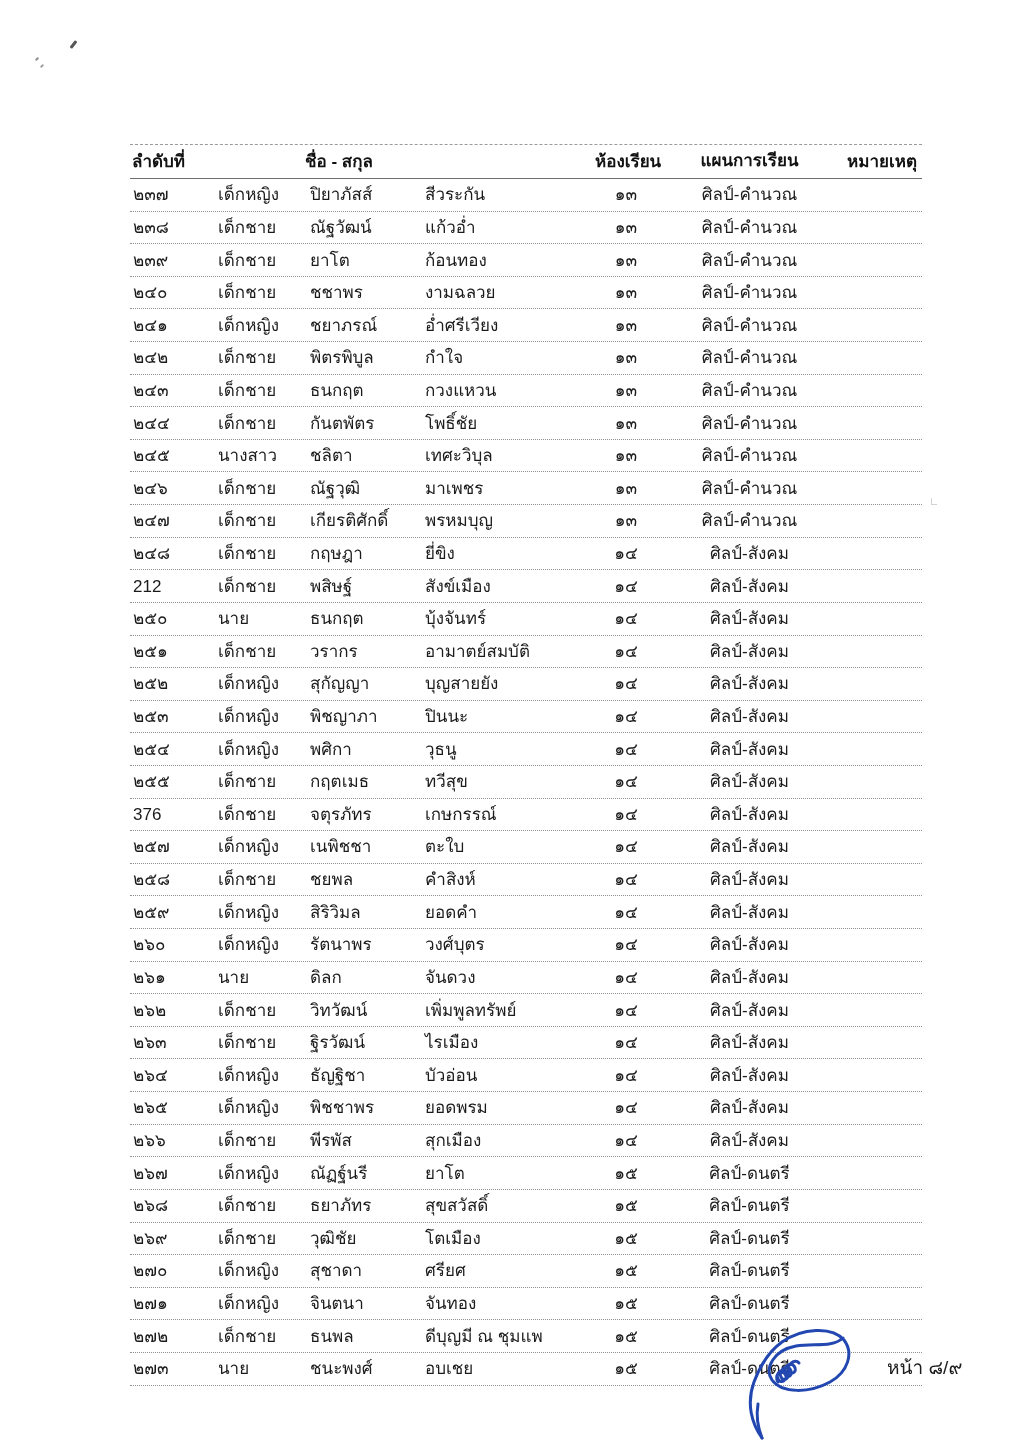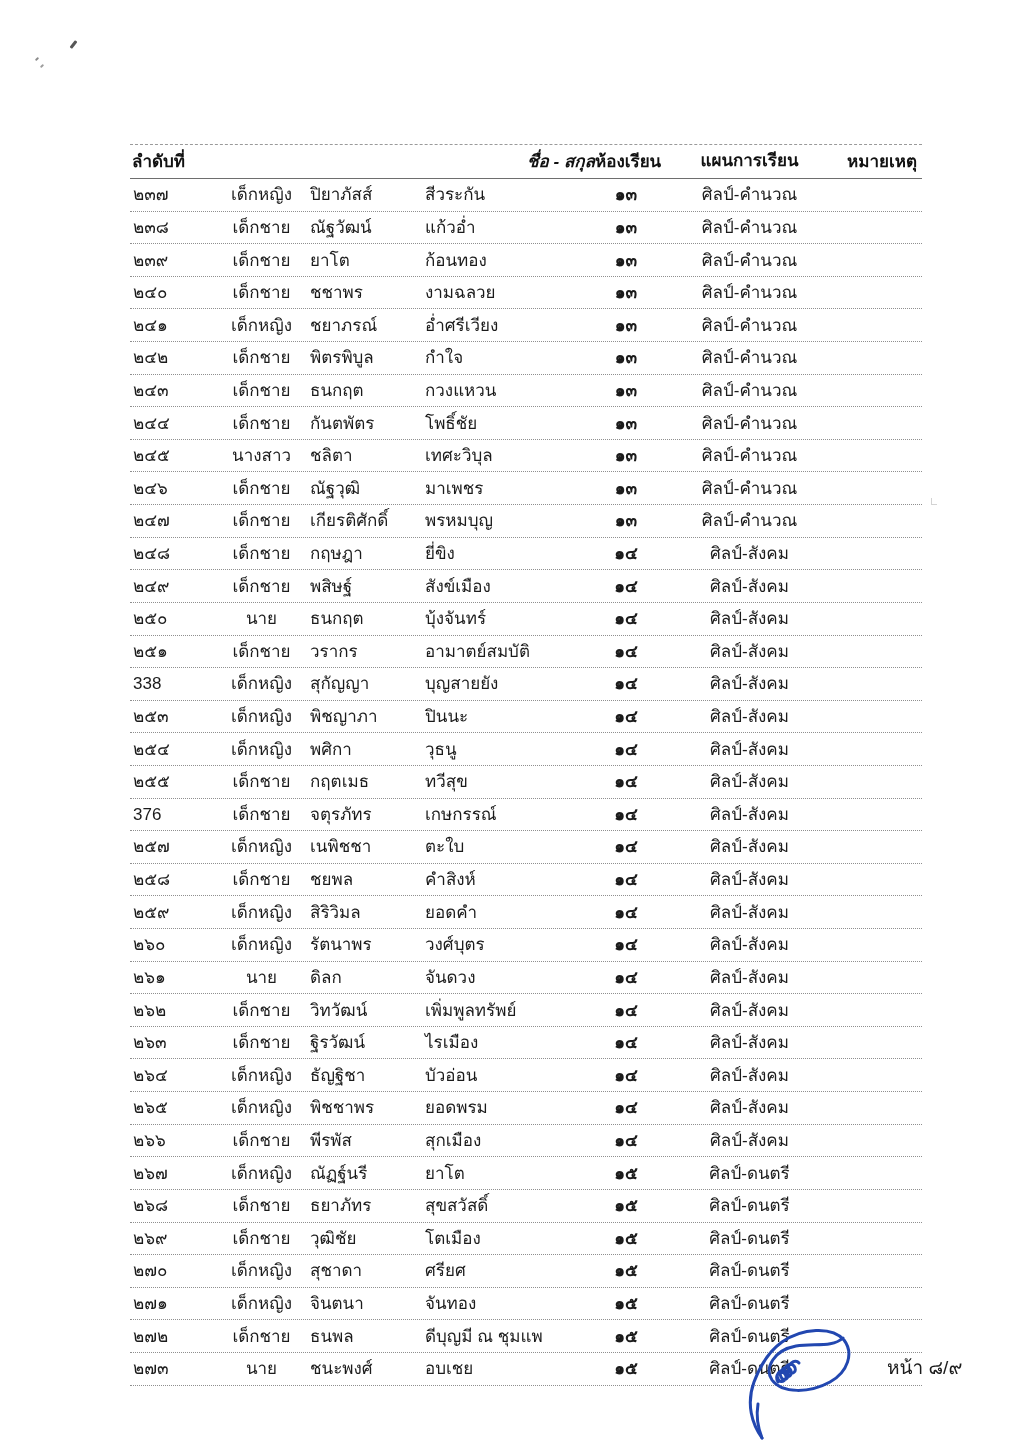--- a/index.html
+++ b/index.html
@@ -29,38 +29,38 @@
   .thead{
     display:grid;
     grid-template-columns:75px 100px 115px 175px 62px 185px 80px;
     align-items:center;
     height:33px;
     border-top:1px dashed #9a9a9a;
     border-bottom:1px solid #6e6e6e;
     font-weight:bold;
     color:#111;
   }
-  .thead .h-name{grid-column:3 / 5;text-align:right;font-style:italic;}
+  .thead .h-name{grid-column:3 / 5;text-align:left;}
   .thead .h-no{padding-left:2px;}
   .thead .h-room{text-align:center;}
   .thead .h-plan{text-align:center;font-family:Liberation Mono, monospace;}
   .thead .h-note{text-align:center;}
 
   .row{
     display:grid;
     grid-template-columns:75px 100px 115px 175px 62px 185px 80px;
     align-items:center;
     height:31.62px;
     border-bottom:1px dotted #8f8f8f;
   }
   .c-no{padding-left:3px;}
-  .c-title{padding-left:13px;text-align:center;}
+  .c-title{padding-left:13px;}
   .c-first{padding-left:5px;}
   .c-last{padding-left:5px;}
-  .c-room{text-align:center;font-weight:bold;}
+  .c-room{text-align:center;}
   .c-plan{text-align:center;}
   .c-note{text-align:center;}
 
   
   .signature{position:absolute;left:744px;top:1320px;width:116px;height:122px;}
   .page-label{
     position:absolute;left:852px;top:1352px;
     font-size:19px;color:#1b1b1b;white-space:nowrap;margin-left:35px;
   }
 </style>
@@ -186,21 +186,21 @@
         <div class="row">
           <div class="c-no">๒๔๘</div>
           <div class="c-title">เด็กชาย</div>
           <div class="c-first">กฤษฎา</div>
           <div class="c-last">ยี่ขิง</div>
           <div class="c-room">๑๔</div>
           <div class="c-plan">ศิลป์-สังคม</div>
           <div class="c-note"></div>
         </div>
         <div class="row">
-          <div class="c-no">๒๔๙</div>
+          <div class="c-no">212</div>
           <div class="c-title">เด็กชาย</div>
           <div class="c-first">พสิษฐ์</div>
           <div class="c-last">สังข์เมือง</div>
           <div class="c-room">๑๔</div>
           <div class="c-plan">ศิลป์-สังคม</div>
           <div class="c-note"></div>
         </div>
         <div class="row">
           <div class="c-no">๒๕๐</div>
           <div class="c-title">นาย</div>
@@ -213,21 +213,21 @@
         <div class="row">
           <div class="c-no">๒๕๑</div>
           <div class="c-title">เด็กชาย</div>
           <div class="c-first">วรากร</div>
           <div class="c-last">อามาตย์สมบัติ</div>
           <div class="c-room">๑๔</div>
           <div class="c-plan">ศิลป์-สังคม</div>
           <div class="c-note"></div>
         </div>
         <div class="row">
-          <div class="c-no">338</div>
+          <div class="c-no">๒๕๒</div>
           <div class="c-title">เด็กหญิง</div>
           <div class="c-first">สุกัญญา</div>
           <div class="c-last">บุญสายยัง</div>
           <div class="c-room">๑๔</div>
           <div class="c-plan">ศิลป์-สังคม</div>
           <div class="c-note"></div>
         </div>
         <div class="row">
           <div class="c-no">๒๕๓</div>
           <div class="c-title">เด็กหญิง</div>

